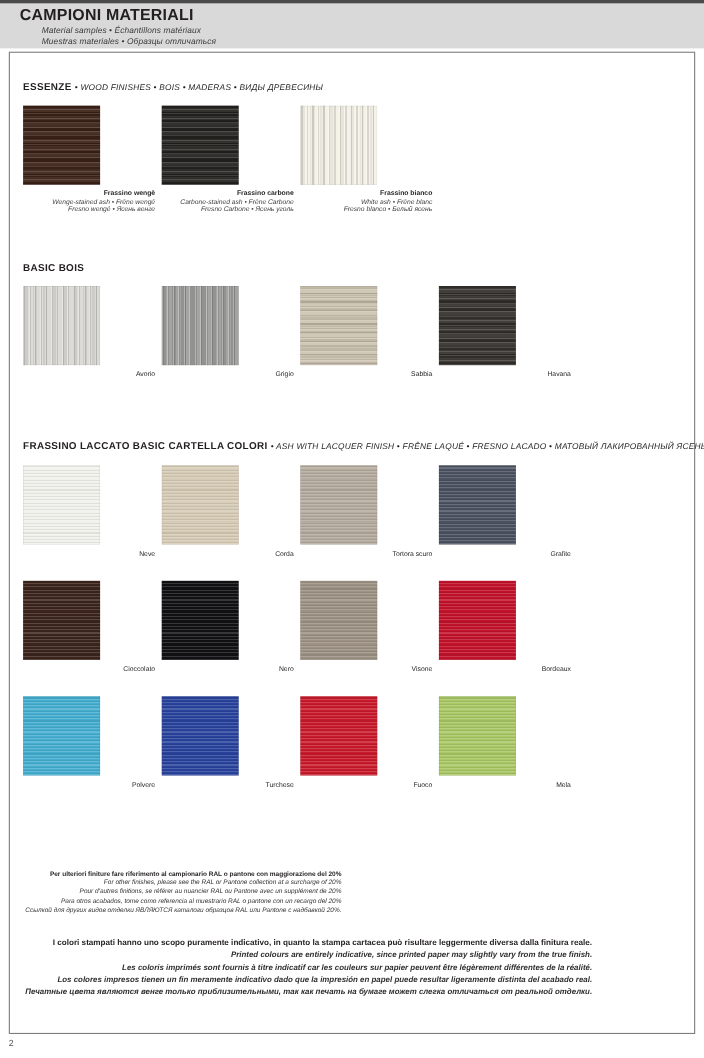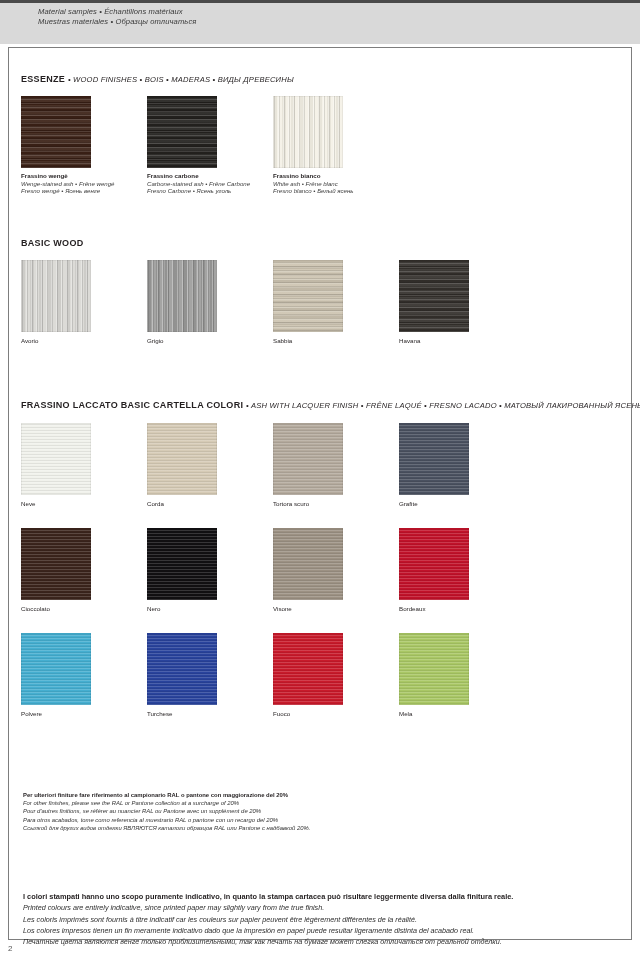--- a/index.html
+++ b/index.html
@@ -18,21 +18,21 @@
     font-size:14.5px;font-weight:700;letter-spacing:.2px;line-height:16px;
     color:#231f20;
   }
   .header-sub{
     font-size:7.6px;font-style:italic;line-height:9.2px;color:#3a3a3a;
     letter-spacing:.1px;margin-top:1px;margin-left:20px;
   }
   
   .panel{
     position:absolute;left:8px;top:47px;width:624px;height:893px;
-    border:1px solid #7d7d7d;box-sizing:border-box;background:#fff;
+    border:1px solid #7d7d7d;box-sizing:border-box;background:#fff;text-align:right;
   }
   .section{position:absolute;}
   .sec-title{
     font-size:9px;font-weight:700;letter-spacing:.3px;color:#231f20;
     white-space:nowrap;
   }
   .sec-title .sub{
     font-weight:400;font-style:italic;font-size:7.6px;letter-spacing:.2px;
   }
   
@@ -73,29 +73,30 @@
         rgba(255,255,255,.16) 0px, rgba(255,255,255,.16) 1px,
         rgba(0,0,0,.07) 1px, rgba(0,0,0,.07) 2px,
         rgba(255,255,255,0) 2px, rgba(255,255,255,0) 3px);
   }
   
   .note{position:absolute;left:14px;}
   .note .n-bold{font-size:5.9px;font-weight:700;line-height:8.2px;color:#231f20;}
   .note .n-it{font-size:5.9px;font-style:italic;line-height:8.2px;color:#333;}
   .disc{position:absolute;left:14px;}
   .disc .d-bold{font-size:7.4px;font-weight:700;line-height:11.4px;color:#231f20;}
-  .disc .d-it{font-size:7.2px;font-style:italic;line-height:11.2px;color:#2e2e2e;}
+  .disc .d-it{font-size:7.2px;font-style:italic;line-height:11.2px;color:#2e2e2e;font-weight:bold;}
   .pagenum{
     position:absolute;left:8px;top:944px;font-size:8px;color:#555;
   }
 </style>
 </head>
 <body>
 
 <div class="header-band">
+  <div class="header-title">CAMPIONI MATERIALI</div>
   <div class="header-sub">Material samples • Échantillons matériaux</div>
   <div class="header-sub">Muestras materiales • Образцы отличаться</div>
 </div>
 
 <div class="panel">
 
   <div class="section" style="left:12px;top:26px;">
     <div class="sec-title">
       <span>ESSENZE</span>
       <span class="sub">• WOOD FINISHES • BOIS • MADERAS • ВИДЫ ДРЕВЕСИНЫ</span>
@@ -127,21 +128,21 @@
       <div class="cap">
         <div class="name">Frassino bianco</div>
         <div class="tr">White ash • Frêne blanc</div>
         <div class="tr">Fresno blanco • Белый ясень</div>
       </div>
     </div>
   </div>
 
   <div class="section" style="left:12px;top:190px;">
     <div class="sec-title">
-      <span>BASIC WOOD</span>
+      <span>BASIC BOIS</span>
     </div>
   </div>
 
   <div class="grid" style="position:absolute;left:12px;top:212px;width:600px;height:92px;">
 
     <div class="cell" style="left:0px;top:0px;width:120px;">
       <span class="sw grain-v" style="width:70px;height:72px;background-color:#d8d7d3;"></span>
       <div class="cap-simple">Avorio</div>
     </div>
     <div class="cell" style="left:126px;top:0px;width:120px;">
@@ -223,21 +224,21 @@
   </div>
 
   <div class="note" style="top:743px;">
     <div class="n-bold">Per ulteriori finiture fare riferimento al campionario RAL o pantone con maggiorazione del 20%</div>
     <div class="n-it">For other finishes, please see the RAL or Pantone collection at a surcharge of 20%</div>
     <div class="n-it">Pour d'autres finitions, se référer au nuancier RAL ou Pantone avec un supplément de  20%</div>
     <div class="n-it">Para otros acabados, tome como referencia al muestrario RAL o pantone con un recargo del 20%</div>
     <div class="n-it">Ссылкой для других видов отделки ЯВЛЯЮТСЯ каталоги образцов RAL или Pantone с надбавкой 20%.</div>
   </div>
 
-  <div class="disc" style="top:803px;margin-top:40px;">
+  <div class="disc" style="top:803px;">
     <div class="d-bold">I colori stampati hanno uno scopo puramente indicativo, in quanto la stampa cartacea può risultare leggermente diversa dalla finitura reale.</div>
     <div class="d-it">Printed colours are entirely indicative, since printed paper may slightly vary from the true finish.</div>
     <div class="d-it">Les coloris imprimés sont fournis à titre indicatif car les couleurs sur papier peuvent être légèrement différentes de la réalité.</div>
     <div class="d-it">Los colores impresos tienen un fin meramente indicativo dado que la impresión en papel puede resultar ligeramente distinta del acabado real.</div>
     <div class="d-it">Печатные цвета являются венге только приблизительными, так как печать на бумаге может слегка отличаться от реальной отделки.</div>
   </div>
 
 </div>
 
 <div class="pagenum">2</div>

